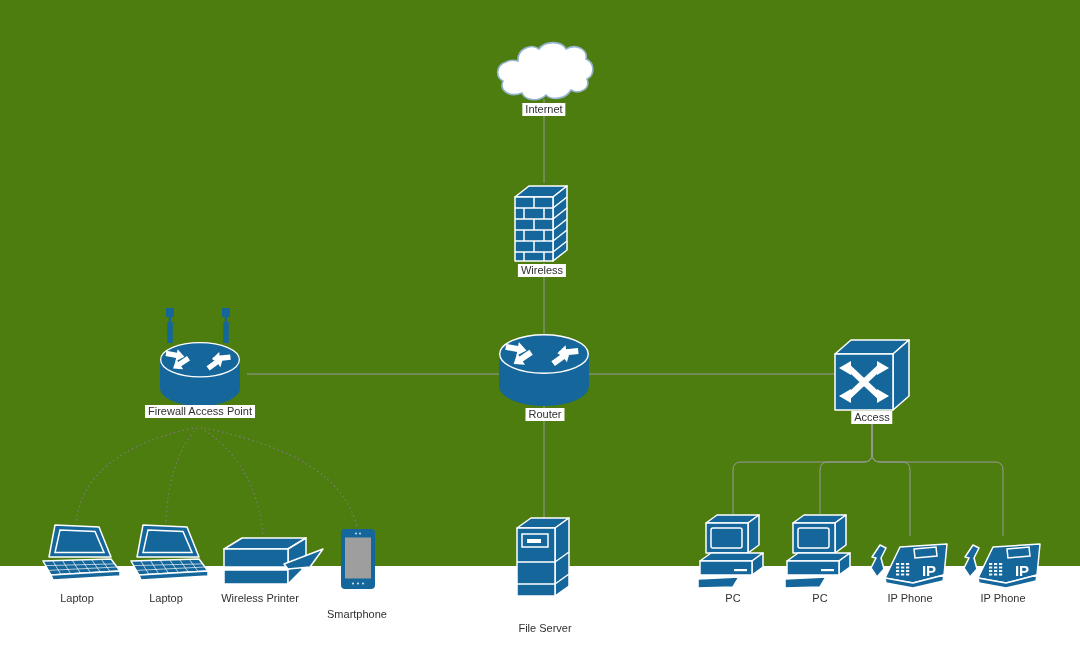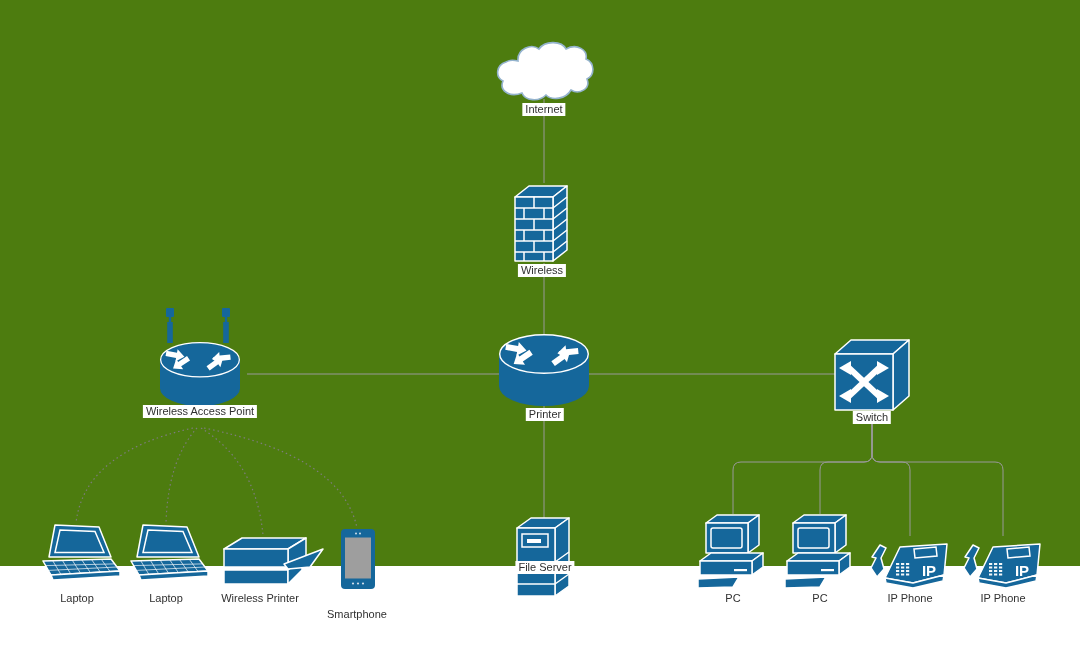--- a/index.html
+++ b/index.html
@@ -113,67 +113,67 @@
       <path class="wl" d="M38,25 L52,14 M38,36 L52,25 M38,47 L52,36 M38,58 L52,47 M38,69 L52,58"></path>
     </svg>
   </div>
   <div class="label" style="left:542px;top:264px">Wireless</div>
 
   <div class="node" style="left:499px;top:334px;width:90px;height:72px">
     <svg viewBox="0 0 90 72">
       <use href="#cylinder" width="90" height="72"></use>
     </svg>
   </div>
-  <div class="label" style="left:545px;top:408px">Printer</div>
+  <div class="label" style="left:545px;top:408px">Router</div>
 
   <div class="node" style="left:153px;top:308px;width:94px;height:98px">
     <svg viewBox="0 0 94 98">
       <g class="b" transform="translate(13,0)">
         <rect x="0" y="0" width="8" height="9" rx="1"></rect>
           <rect x="2.8" y="9" width="2.4" height="5"></rect>
           <rect x="1.2" y="14" width="5.6" height="21"></rect>
       </g>
       <g class="b" transform="translate(69,0)">
         <rect x="0" y="0" width="8" height="9" rx="1"></rect>
           <rect x="2.8" y="9" width="2.4" height="5"></rect>
           <rect x="1.2" y="14" width="5.6" height="21"></rect>
       </g>
       <use href="#cylinder" x="0" y="34" width="94" height="64"></use>
     </svg>
   </div>
-  <div class="label" style="left:200px;top:405px">Wireless Access Point</div>
+  <div class="label" style="left:200px;top:405px">Firewall Access Point</div>
 
   <div class="node" style="left:835px;top:338px;width:74px;height:72px">
     <svg viewBox="0 0 74 72">
       <polygon class="b ws" points="0,16 58,16 74,2 16,2"></polygon>
       <polygon class="b ws" points="58,16 74,2 74,58 58,72"></polygon>
       <rect class="b ws" x="0" y="16" width="58" height="56"></rect>
       <g fill="#fff">
         <path class="shaft" d="M14,30 L44,58"></path>
         <path class="shaft" d="M44,30 L14,58"></path>
         <polygon points="4,30 16,23 16,37"></polygon>
         <polygon points="54,58 42,51 42,65"></polygon>
         <polygon points="54,30 42,23 42,37"></polygon>
         <polygon points="4,58 16,51 16,65"></polygon>
       </g>
     </svg>
   </div>
-  <div class="label" style="left:872px;top:411px">Switch</div>
+  <div class="label" style="left:872px;top:411px">Access</div>
 
   <div class="node" style="left:517px;top:518px;width:54px;height:78px">
     <svg viewBox="0 0 54 78">
       <polygon class="b ws" points="0,10 38,10 52,0 14,0"></polygon>
       <polygon class="b ws" points="38,10 52,0 52,68 38,78"></polygon>
       <rect class="b ws" x="0" y="10" width="38" height="68"></rect>
       <rect class="wl" x="5" y="16" width="26" height="13"></rect>
       <rect x="10" y="21" width="14" height="4" fill="#fff"></rect>
       <path class="wl" d="M0,44 H38 M0,66 H38 M38,44 L52,34 M38,66 L52,56"></path>
     </svg>
   </div>
-  <div class="label" style="left:545px;top:561px">File Server</div>
+  <div class="label" style="left:545px;top:622px">File Server</div>
 
   <div class="node" style="left:36px;top:524px;width:84px;height:64px">
     <svg viewBox="0 0 84 64">
         <use href="#sym-laptop" width="84" height="64"></use>
       </svg>
   </div>
   <div class="label" style="left:77px;top:592px">Laptop</div>
 
   <div class="node" style="left:124px;top:524px;width:84px;height:64px">
     <svg viewBox="0 0 84 64">

